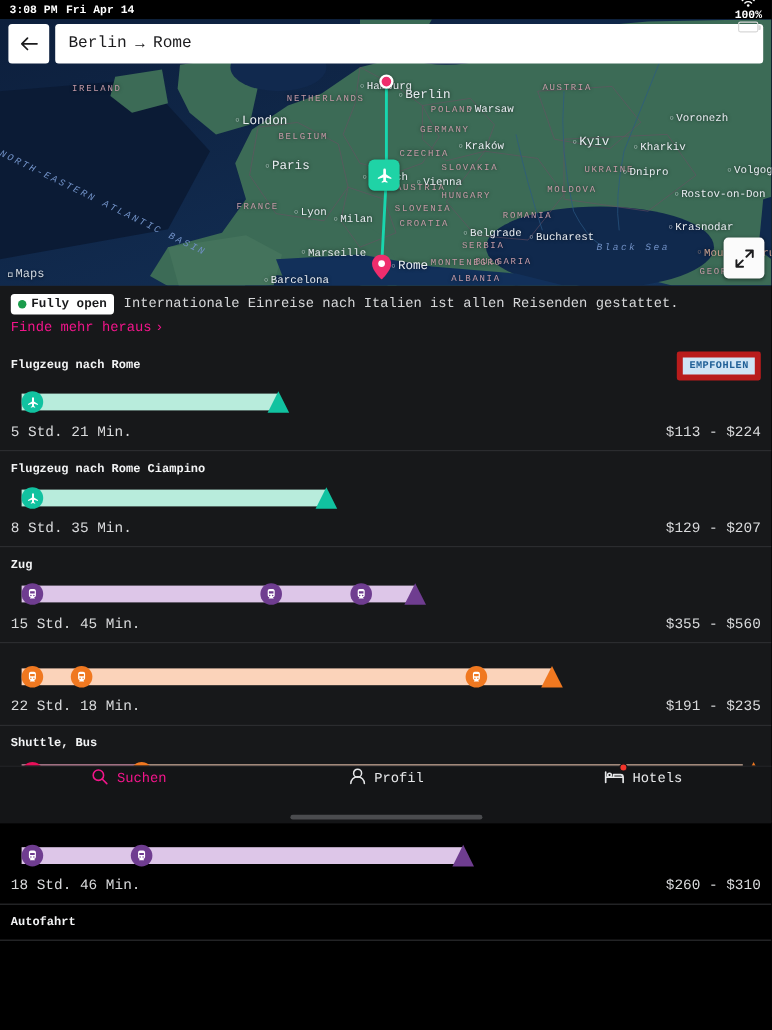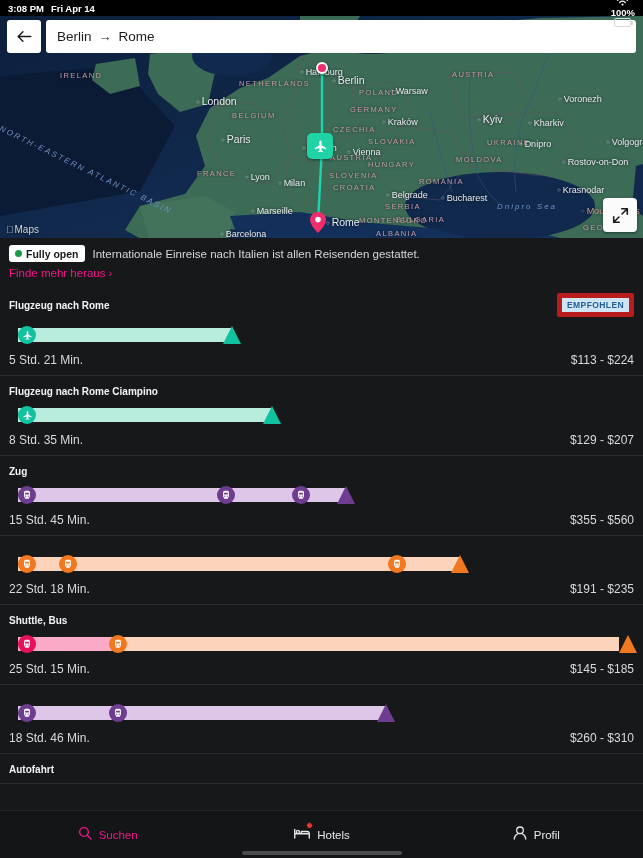--- a/index.html
+++ b/index.html
@@ -2,21 +2,21 @@
 <html><head>
 <meta charset="utf-8">
 <style>
   * { box-sizing: border-box; margin: 0; padding: 0; }
   html, body {
     width: 643px; height: 858px;
     background: #000;
     font-family: "Liberation Sans", sans-serif;
     overflow: hidden;
   }
-  #app { position: relative; width: 643px; height: 858px; background: #17181a; }
+  #app { position: relative; width: 643px; height: 686px; background: #17181a; font-family: Liberation Mono, monospace; }
 
   
   .statusbar {
     position: absolute; top: 0; left: 0; width: 643px; height: 16px;
     background: #000; color: #fff; font-size: 9.5px; font-weight: bold;
     display: flex; align-items: center; padding: 0 8px; z-index: 40;
   }
   .sb-left { display: flex; gap: 7px; align-items: center; }
   .sb-right { margin-left: auto; display: flex; gap: 0; align-items: center; flex-direction: column; }
   .sb-icon { display: inline-flex; align-items: center; }
@@ -127,21 +127,21 @@
     position: absolute; top: 0px; width: 18px; height: 18px; border-radius: 50%;
     display: flex; align-items: center; justify-content: center;
   }
   .route-foot { display: flex; align-items: center; margin-top: 9px; }
   .route-dur { color: #d9dadc; font-size: 12px; }
   .route-price { margin-left: auto; color: #d9dadc; font-size: 12px; }
 
   
   .tabbar {
     position: absolute; bottom: 0; left: 0; width: 643px; height: 48px;
-    background: #141517; display: flex; align-items: center; z-index: 30;
+    background: #141517; display: flex; align-items: flex-start; z-index: 30;
     border-top: 1px solid #232427;
   }
   .tab { flex: 1; display: flex; align-items: center; justify-content: center; gap: 6px; position: relative; }
   .tab-label { font-size: 11.5px; }
   .tab-active .tab-label { color: #f2158a; }
   .tab-idle .tab-label { color: #e6e7e9; }
   .notif-dot {
     position: absolute; width: 7px; height: 7px; border-radius: 50%;
     background: #f5352b; top: -3px; right: -2px; border: 1px solid #141517;
   }
@@ -292,21 +292,21 @@
     <div class="country-label" style="left:419px; top:161px">ROMANIA</div>
     <div class="country-label" style="left:456px; top:139px">MOLDOVA</div>
     <div class="country-label" style="left:396px; top:199px">BULGARIA</div>
     <div class="country-label" style="left:359px; top:200px">MONTENEGRO</div>
     <div class="country-label" style="left:376px; top:213px">ALBANIA</div>
     <div class="country-label" style="left:487px; top:122px">UKRAINE</div>
     <div class="country-label" style="left:452px; top:54px">AUSTRIA</div>
     <div class="country-label" style="left:583px; top:207px">GEORGIA</div>
 
     <div class="sea-label" style="left:2px; top:108px; transform:rotate(26deg); transform-origin:0 0">NORTH-EASTERN ATLANTIC BASIN</div>
-    <div class="sea-label" style="left:497px; top:186px">Dnipro Sea</div>
+    <div class="sea-label" style="left:497px; top:186px">Black Sea</div>
     <div class="sea-label" style="left:118px; top:22px">Sea</div>
 
     <div class="maps-attrib">
       <span></span>
       <span>Maps</span>
     </div>
 
     <div class="expand-btn">
       <svg width="17" height="17" viewBox="0 0 20 20">
         <path d="M11.5 2h6.5v6.5M18 2l-6.2 6.2M8.5 18H2v-6.5M2 18l6.2-6.2" stroke="#1c1c1e" stroke-width="1.9" fill="none" stroke-linecap="round" stroke-linejoin="round"></path>
@@ -496,34 +496,34 @@
     <div class="tab tab-active">
       <span>
         <svg width="16" height="16" viewBox="0 0 24 24">
           <circle cx="10.5" cy="10.5" r="6.5" stroke="#f2158a" stroke-width="2" fill="none"></circle>
           <path d="M15.5 15.5 21 21" stroke="#f2158a" stroke-width="2" stroke-linecap="round"></path>
         </svg>
       </span>
       <span class="tab-label">Suchen</span>
     </div>
     <div class="tab tab-idle">
+      <span>
+        <svg width="16" height="16" viewBox="0 0 24 24">
+          <circle cx="12" cy="8" r="5" stroke="#e6e7e9" stroke-width="1.9" fill="none"></circle>
+          <path d="M3.5 21a8.5 8.5 0 0 1 17 0" stroke="#e6e7e9" stroke-width="1.9" fill="none" stroke-linecap="round"></path>
+        </svg>
+      </span>
+      <span class="tab-label">Profil</span>
+    </div>
+    <div class="tab tab-idle">
       <span style="position:relative">
         <svg width="18" height="16" viewBox="0 0 24 22">
           <path d="M2 6v12M2 12h20v6M22 18v-6a3 3 0 0 0-3-3h-8v3" stroke="#e6e7e9" stroke-width="1.9" fill="none" stroke-linecap="round" stroke-linejoin="round"></path>
           <circle cx="6.4" cy="9.5" r="2.1" stroke="#e6e7e9" stroke-width="1.8" fill="none"></circle>
         </svg>
         <span class="notif-dot"></span>
       </span>
       <span class="tab-label">Hotels</span>
     </div>
-    <div class="tab tab-idle">
-      <span>
-        <svg width="16" height="16" viewBox="0 0 24 24">
-          <circle cx="12" cy="8" r="5" stroke="#e6e7e9" stroke-width="1.9" fill="none"></circle>
-          <path d="M3.5 21a8.5 8.5 0 0 1 17 0" stroke="#e6e7e9" stroke-width="1.9" fill="none" stroke-linecap="round"></path>
-        </svg>
-      </span>
-      <span class="tab-label">Profil</span>
-    </div>
     <div class="home-indicator"></div>
   </div>
 
 </div>
 
 </body></html>

